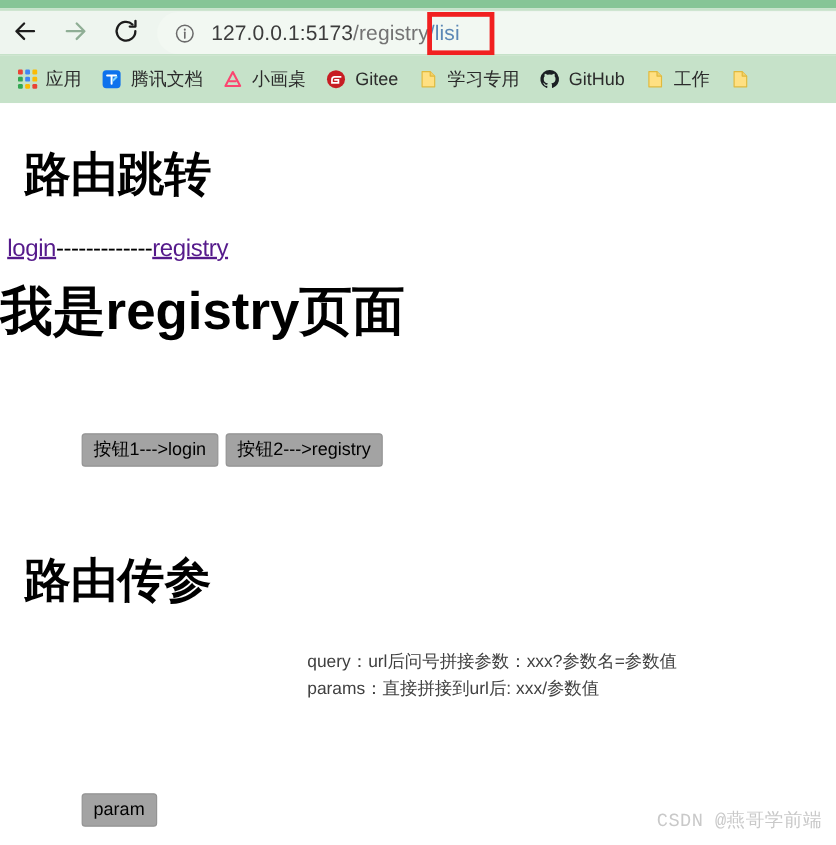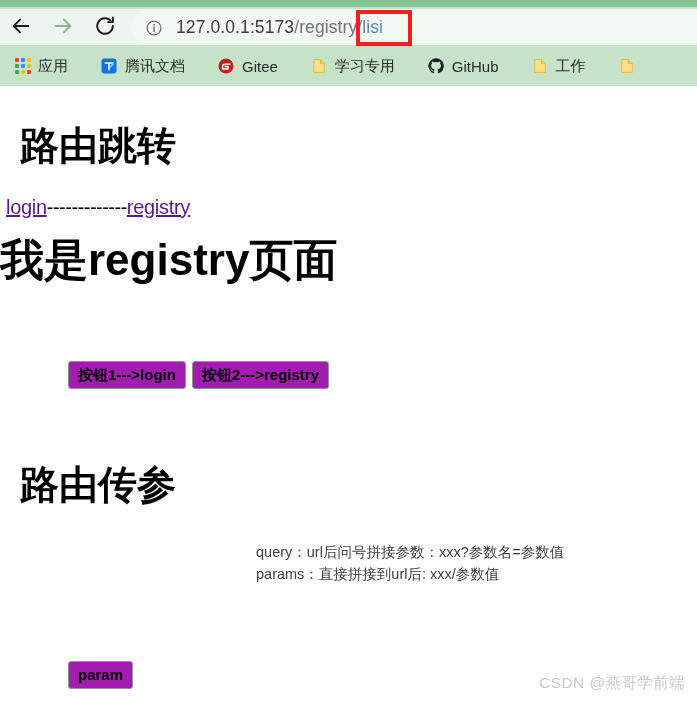--- a/index.html
+++ b/index.html
@@ -99,21 +99,20 @@
   
   .bookmarks-bar {
     position: absolute;
     left: 0; top: 46px;
     width: 697px;
     height: 40px;
     background: #c6e2c9;
     display: flex;
     align-items: center;
     overflow: hidden;
-    gap: 16px;
   }
   .bookmark {
     display: flex;
     align-items: center;
     height: 26px;
     padding: 0 6px;
     margin-left: 4px;
     border-radius: 4px;
     white-space: nowrap;
     flex: 0 0 auto;
@@ -204,48 +203,47 @@
     align-items: flex-start;
   }
   #btn-row-nav  { left: 68px; top: 275px; gap: 6px; }
   #btn-to-registry-row { left: 68px; top: 483px; }
   #btn-param-row { left: 68px; top: 575px; }
 
   .ui-button {
     font-family: "Liberation Sans", sans-serif;
     font-size: 15px;
     color: #000000;
-    background: #a21caf;
+    background: #a3a3a3;
     border: 1px solid #949494;
     border-radius: 3px;
     padding: 4px 9px 5px 9px;
     line-height: 1.15;
     cursor: default;
-    font-weight: bold;
   }
 
   #params-note {
     position: absolute;
     left: 256px;
     top: 455px;
     color: #404040;
     font-size: 14.5px;
     line-height: 1.55;
     white-space: nowrap;
     font-family: "Liberation Sans", sans-serif;
   }
 
   #csdn-watermark {
     position: absolute;
     right: 12px;
     bottom: 10px;
     font-size: 15.5px;
     color: #c9c9c9;
     letter-spacing: 0.4px;
-    font-family: Liberation Sans, sans-serif;
+    font-family: Liberation Mono, monospace;
   }
 </style>
 </head>
 <body>
 
 <div id="browser-chrome">
 
   <div class="chrome-topstrip"></div>
   <div class="toolbar-row"></div>
   <div class="omnibox-bg"></div>
@@ -299,20 +297,27 @@
 
     <div class="bookmark">
       <svg class="bm-icon" viewBox="0 0 24 24">
         <rect x="2" y="2" width="20" height="20" rx="4" fill="#0e72ed"></rect>
         <path d="M7 8h10M12 8v9" stroke="#ffffff" stroke-width="2.2" stroke-linecap="round"></path>
         <path d="M13.5 13.5l4-4" stroke="#7fd3ff" stroke-width="2.2" stroke-linecap="round"></path>
       </svg>
       <span class="bm-label">腾讯文档</span>
     </div>
 
+    <div class="bookmark">
+      <svg class="bm-icon" viewBox="0 0 24 24">
+        <path d="M12 4L20.2 19.5H3.8z" fill="none" stroke="#fb4570" stroke-width="2.3" stroke-linejoin="round"></path>
+        <path d="M8.6 14.2h6.8" stroke="#fb4570" stroke-width="2.1" stroke-linecap="round"></path>
+      </svg>
+      <span class="bm-label">小画桌</span>
+    </div>
 
     <div class="bookmark">
       <svg class="bm-icon" viewBox="0 0 24 24">
         <circle cx="12" cy="12" r="10" fill="#c71d23"></circle>
         <path d="M17 9.5H10.5a3 3 0 0 0-3 3v3.5h7.2v-3.3h-3.7" fill="none" stroke="#ffffff" stroke-width="1.9" stroke-linecap="square"></path>
       </svg>
       <span class="bm-label">Gitee</span>
     </div>
 
     <div class="bookmark">

